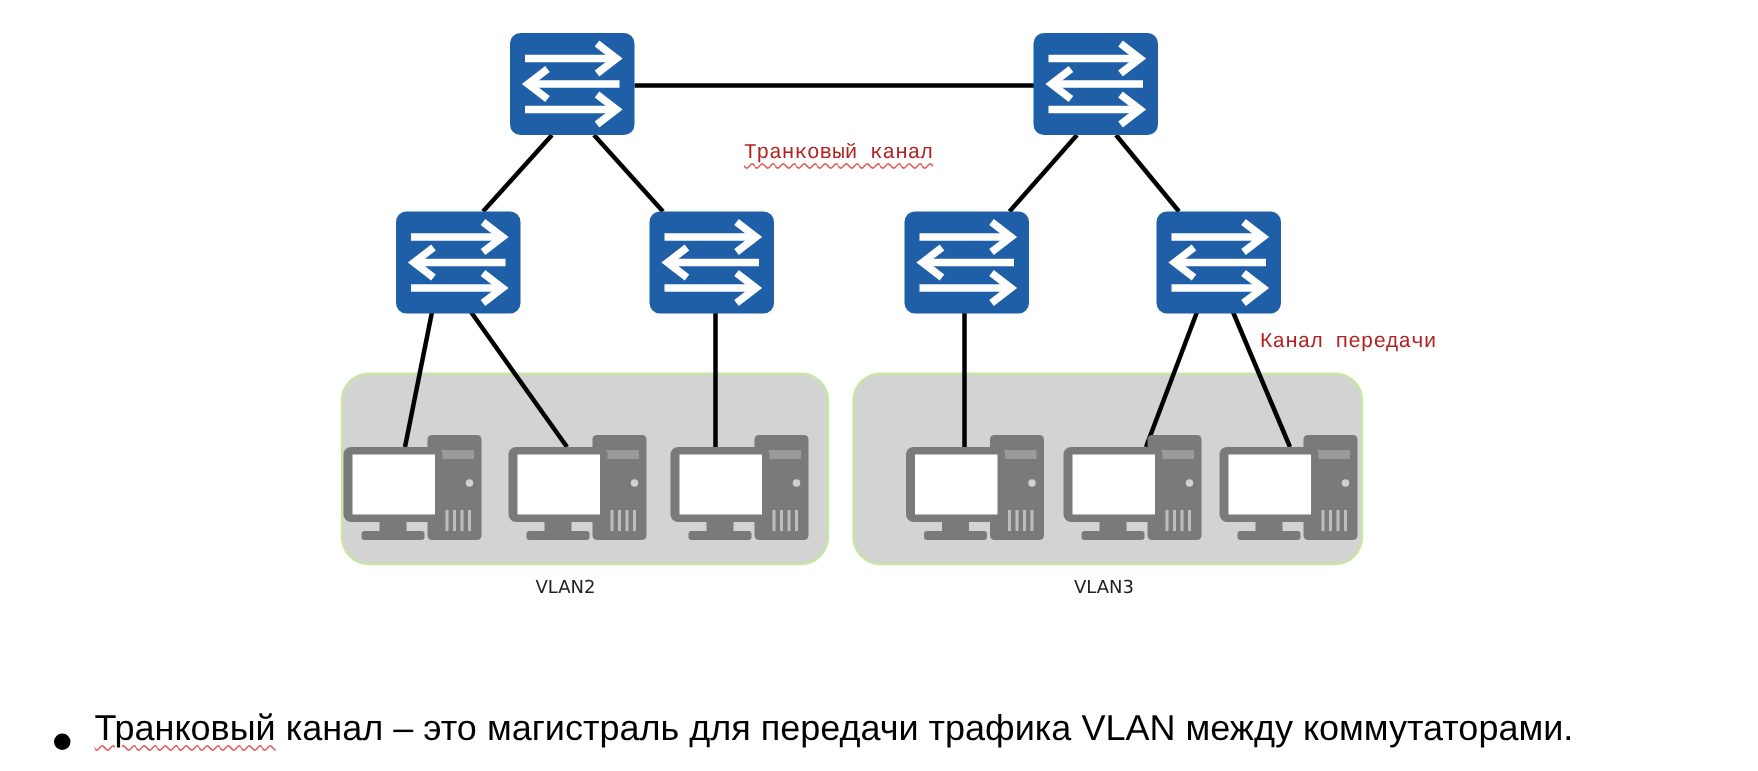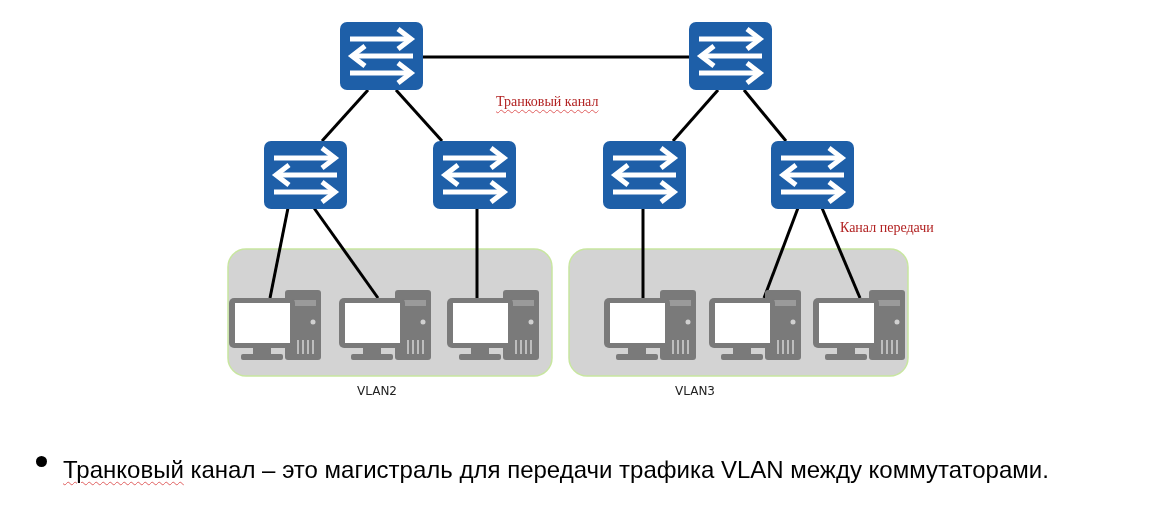--- a/index.html
+++ b/index.html
@@ -1,21 +1,21 @@
 <!DOCTYPE html>
 <html><head>
 <meta charset="utf-8">
 <style>
   html, body { margin:0; padding:0; background:#ffffff; }
   body { width:1172px; height:514px; position:relative; overflow:hidden; font-family:"DejaVu Sans", sans-serif; }
   #diagram { position:absolute; left:0; top:0; width:1172px; height:440px; }
-  .lbl-red { position:absolute; color:#b22222; font-family:Liberation Serif, serif; font-size:14px; white-space:nowrap; }
+  .lbl-red { position:absolute; color:#b22222; font-family:Liberation Mono, monospace; font-size:14px; white-space:nowrap; }
   .lbl-vlan { position:absolute; color:#222; font-family:"DejaVu Sans", sans-serif; font-size:12px; white-space:nowrap; }
   .squiggle { text-decoration: underline wavy #e06060; text-decoration-thickness:1px; text-underline-offset:3px; }
-  #bullet-row { position:absolute; left:36px; top:456px; display:flex; align-items:flex-start; }
+  #bullet-row { position:absolute; left:36px; top:472px; display:flex; align-items:flex-end; }
   #bullet-dot { width:11px; height:11px; border-radius:50%; background:#000; margin-right:16px; }
   #bullet-text { font-family:"Liberation Sans", sans-serif; font-size:24px; color:#000; white-space:nowrap; }
 </style>
 </head>
 <body>
 
 <svg id="diagram" viewBox="0 0 1172 440" xmlns="http://www.w3.org/2000/svg">
   <defs>
     <g id="switch-shape">
       <rect x="0" y="0" width="83" height="68" rx="7" ry="7" fill="#1e5fa8"></rect>
@@ -76,18 +76,18 @@
   <use href="#pc-shape" x="604" y="290"></use>
   <use href="#pc-shape" x="709" y="290"></use>
   <use href="#pc-shape" x="813" y="290"></use>
 </svg>
 
 <div class="lbl-red" style="left:496px; top:94px;">
   <span class="squiggle">Транковый канал</span>
 </div>
 <div class="lbl-red" style="left:840px; top:220px;">Канал передачи</div>
 <div class="lbl-vlan" style="left:357px; top:384px;">VLAN2</div>
-<div class="lbl-vlan" style="left:675px; top:384px;">VLAN3</div>
+<div class="lbl-vlan" style="left:716px; top:384px;">VLAN3</div>
 
 <div id="bullet-row">
   <div id="bullet-dot"></div>
   <div id="bullet-text"><span class="squiggle">Транковый</span><span> канал – это магистраль для передачи трафика VLAN между коммутаторами.</span></div>
 </div>
 
 </body></html>

